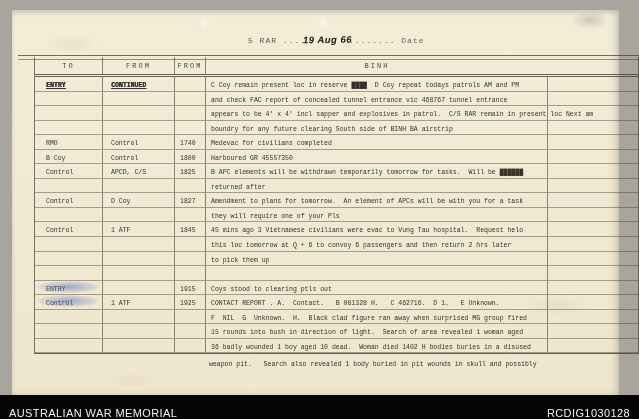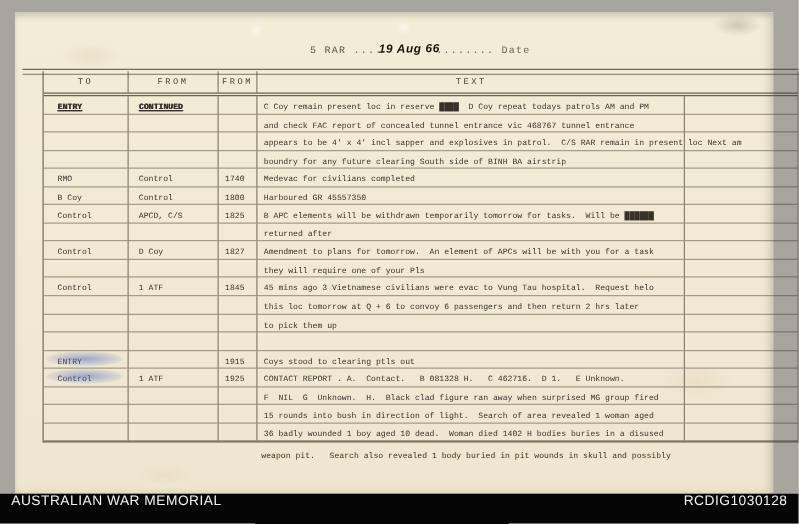--- a/index.html
+++ b/index.html
@@ -38,40 +38,40 @@
   .cell-from span{padding-left:11px;}
   .cell-to span{padding-left:8px;}
   .cell-time span{padding-left:5px;}
   .cell-text span{padding-left:5px;}
   .emph{font-weight:bold;text-shadow:0.4px 0 0 currentColor;text-decoration:underline;}
   .pen-mark{position:absolute;left:2px;top:0px;width:62px;height:12px;border-radius:50%;
     background:radial-gradient(ellipse at center, rgba(88,114,198,0.55), rgba(88,114,198,0.15) 60%, rgba(88,114,198,0) 78%);
     filter:blur(0.4px);pointer-events:none;}
   .overflow-line{position:absolute;left:197px;top:351px;font-size:6.5px;color:#36312a;white-space:pre;}
   .footer-bar{position:absolute;left:0;bottom:0;width:639px;height:24px;background:#050505;
-    display:flex;justify-content:space-between;align-items:flex-start;box-sizing:border-box;
+    display:flex;justify-content:space-between;align-items:flex-end;box-sizing:border-box;
     padding:0 9px;font-family:"Liberation Sans",sans-serif;font-size:11px;
     color:#f2f2f2;letter-spacing:0.4px;}
 </style>
 </head>
 <body>
 
 <div class="scene">
   <div class="paper">
 
     <div class="page-header"><span>5 RAR</span> <span class="dots">....</span><span class="stamp">19 Aug 66</span><span class="dots">........</span> <span class="date-label">Date</span></div>
 
     <div class="wide-rule" style="top:45px;"></div>
 
     <div class="log-table">
       <div class="trow thead-row">
         <div class="cell">TO</div>
         <div class="cell">FROM</div>
         <div class="cell">FROM</div>
-        <div class="cell">TEXT</div>
+        <div class="cell">BINH</div>
       </div>
       <div>
           <div class="trow body-row">
             <div class="cell cell-from">
               <span class="emph">ENTRY</span>
             </div>
             <div class="cell cell-to">
               <span class="emph">CONTINUED</span>
             </div>
             <div class="cell cell-time">

